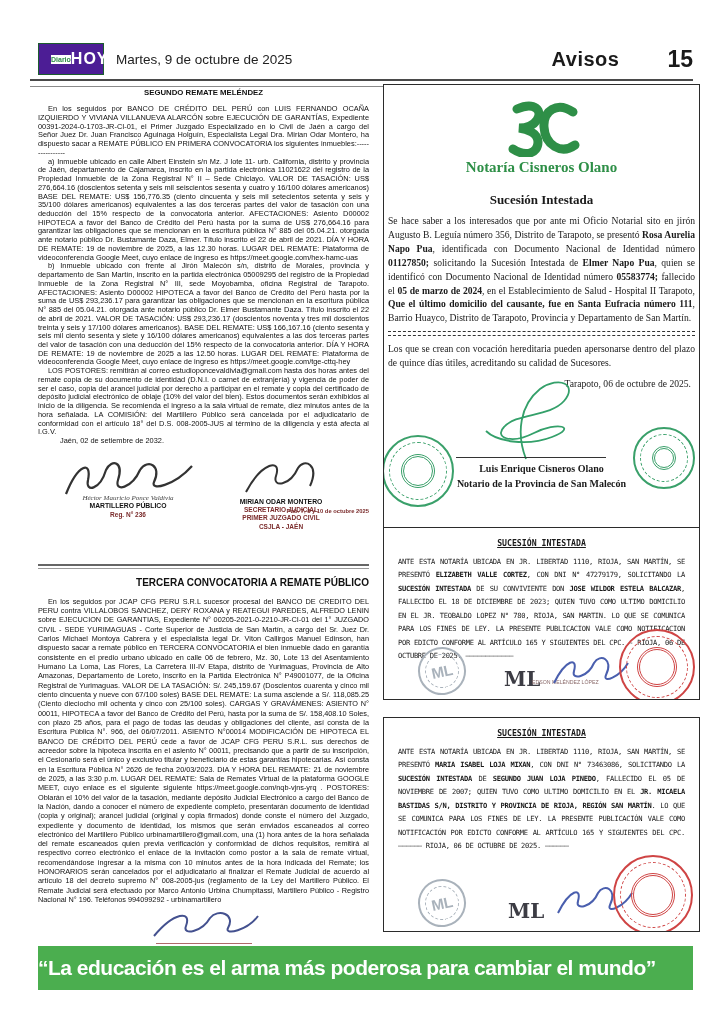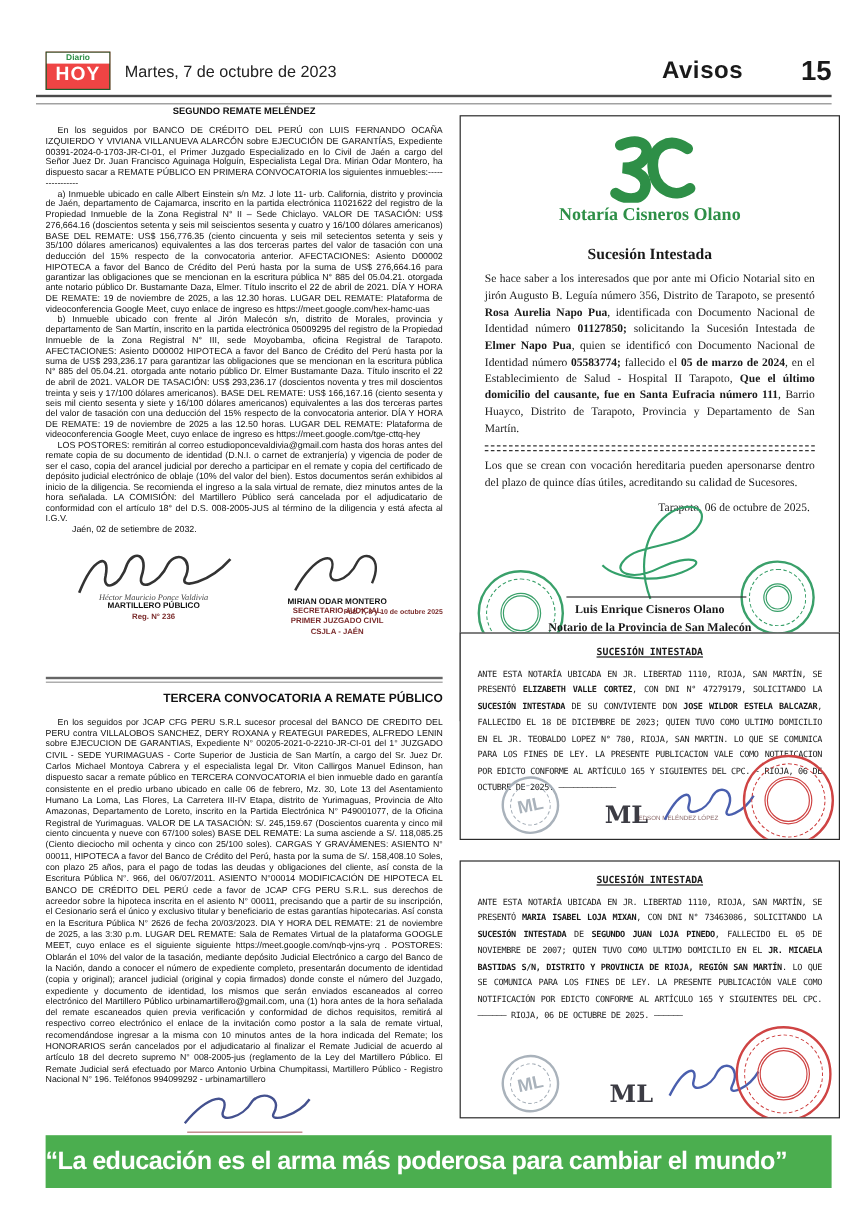--- a/index.html
+++ b/index.html
@@ -3,22 +3,22 @@
 <meta charset="utf-8">
 <style>
   html,body{margin:0;padding:0;background:#fff;}
   .page{position:relative;width:723px;height:1024px;background:#fff;overflow:hidden;
         font-family:"Liberation Sans",sans-serif;color:#1a1a1a;}
   .b{font-weight:bold;}
 
   
   .header{position:absolute;left:38px;top:42px;width:655px;height:34px;
           display:flex;align-items:center;}
-  .logo{width:52px;height:30px;background:#ef4444;border:1px solid #1c5c2e;
-        display:flex;flex-direction:column;align-items:center;flex:0 0 auto;}
+  .logo{width:52px;height:30px;background:#4c1d95;border:1px solid #1c5c2e;
+        display:flex;flex-direction:row;align-items:center;flex:0 0 auto;padding-left:12px;}
   .logo-top{background:#fff;color:#2e8f47;font-weight:bold;font-size:7px;line-height:9px;
             width:100%;text-align:center;}
   .logo-main{color:#fff;font-weight:bold;font-size:16px;line-height:20px;letter-spacing:1px;}
   .hdr-date{margin-left:12px;font-size:13.5px;color:#222;}
   .hdr-spacer{flex:1;}
   .hdr-section{font-weight:bold;font-size:20px;letter-spacing:.5px;margin-right:48px;}
   .hdr-page{font-weight:bold;font-size:23px;}
   .header-rule{position:absolute;left:30px;top:79px;width:663px;height:5px;
                border-top:2px solid #4a4a4a;border-bottom:1px solid #8a8a8a;}
 
@@ -37,21 +37,21 @@
   .pub-note{position:absolute;right:0;top:52px;font-weight:bold;font-size:5.8px;color:#7a2b2b;}
   .lc-divider{border-top:2px solid #666;border-bottom:1px solid #999;height:2px;margin:8px 0 8px 0;}
   .lc-title2{font-weight:bold;font-size:10px;margin:0 0 8px 28px;text-align:right;}
   .lc2{line-height:1.28;font-size:7.3px;}
   .sig-center{text-align:center;margin-top:4px;}
   .stamp-lines div{height:2px;background:#b06a6a;margin:1px auto;}
 
   
   .rbox{position:absolute;left:383px;width:317px;background:#fff;border:1.5px solid #2b2b2b;
         box-sizing:border-box;overflow:hidden;}
-  .box1{top:96px;height:505px;padding:12px 20px;}
+  .box1{top:84px;height:505px;padding:12px 4px;}
   .n-logo{display:block;margin:2px auto 0 auto;}
   .n-name{text-align:center;font-family:"Liberation Serif",serif;font-weight:bold;
           font-size:15px;color:#2e8f47;margin-top:2px;}
   .n-title{text-align:center;font-family:"Liberation Serif",serif;font-weight:bold;
            font-size:13px;margin:16px 0 6px 0;}
   .n-body{font-family:"Liberation Serif",serif;font-size:9.6px;line-height:1.45;text-align:justify;}
   .n-sep{height:3px;border-top:1px dashed #333;border-bottom:1px dashed #333;margin:6px 0;}
   .n-date{font-family:"Liberation Serif",serif;font-size:9.6px;text-align:right;margin-top:8px;padding-right:4px;}
   .n-sigarea{position:relative;height:118px;margin-top:2px;}
   .n-sigline{position:absolute;left:68px;top:66px;width:150px;border-top:1px solid #333;}
@@ -89,21 +89,21 @@
 </head>
 <body>
 
 <div class="page">
 
   <div class="header">
     <div class="logo">
       <div class="logo-top">Diario</div>
       <div class="logo-main">HOY</div>
     </div>
-    <div class="hdr-date">Martes, 7 de octubre de 2023</div>
+    <div class="hdr-date">Martes, 9 de octubre de 2025</div>
     <div class="hdr-spacer"></div>
     <div class="hdr-section">Avisos</div>
     <div class="hdr-page">15</div>
   </div>
   <div class="header-rule"></div>
 
   <div class="leftcol">
     <div class="lc-title">SEGUNDO REMATE MELÉNDEZ</div>
     <p>En los seguidos por BANCO DE CRÉDITO DEL PERÚ con LUIS FERNANDO OCAÑA IZQUIERDO Y VIVIANA VILLANUEVA ALARCÓN sobre EJECUCIÓN DE GARANTÍAS, Expediente 00391-2024-0-1703-JR-CI-01, el Primer Juzgado Especializado en lo Civil de Jaén a cargo del Señor Juez Dr. Juan Francisco Aguinaga Holguín, Especialista Legal Dra. Mirian Odar Montero, ha dispuesto sacar a REMATE PÚBLICO EN PRIMERA CONVOCATORIA los siguientes inmuebles:----------------</p>
     <p>a) Inmueble ubicado en calle Albert Einstein s/n Mz. J lote 11- urb. California, distrito y provincia de Jaén, departamento de Cajamarca, inscrito en la partida electrónica 11021622 del registro de la Propiedad Inmueble de la Zona Registral N° II – Sede Chiclayo. VALOR DE TASACIÓN: US$ 276,664.16 (doscientos setenta y seis mil seiscientos sesenta y cuatro y 16/100 dólares americanos) BASE DEL REMATE: US$ 156,776.35 (ciento cincuenta y seis mil setecientos setenta y seis y 35/100 dólares americanos) equivalentes a las dos terceras partes del valor de tasación con una deducción del 15% respecto de la convocatoria anterior. AFECTACIONES: Asiento D00002 HIPOTECA a favor del Banco de Crédito del Perú hasta por la suma de US$ 276,664.16 para garantizar las obligaciones que se mencionan en la escritura pública N° 885 del 05.04.21. otorgada ante notario público Dr. Bustamante Daza, Elmer. Título inscrito el 22 de abril de 2021. DÍA Y HORA DE REMATE: 19 de noviembre de 2025, a las 12.30 horas. LUGAR DEL REMATE: Plataforma de videoconferencia Google Meet, cuyo enlace de ingreso es https://meet.google.com/hex-hamc-uas</p>

